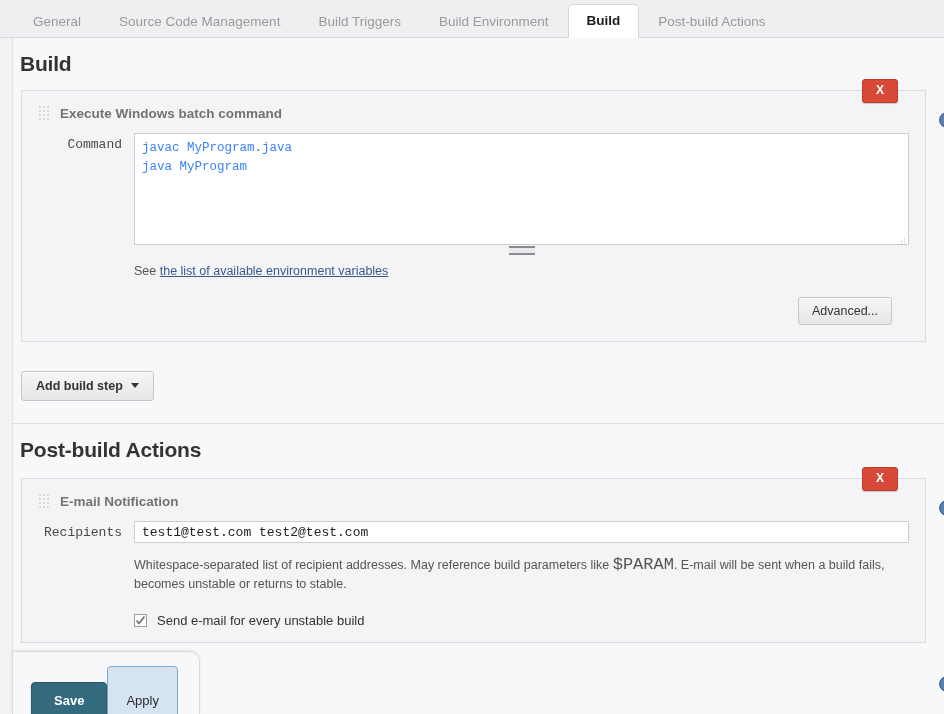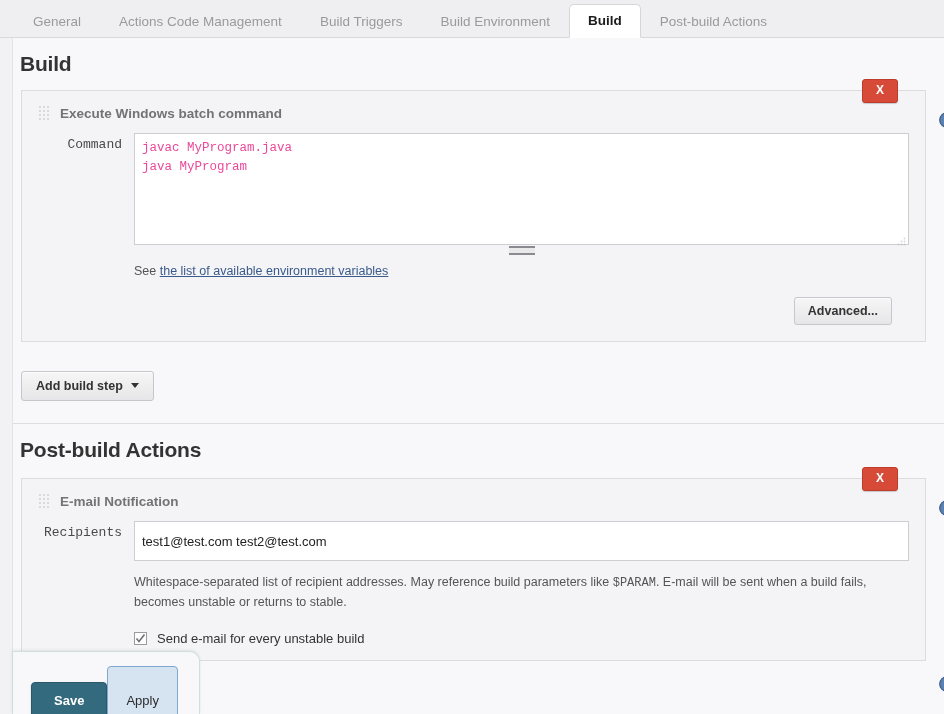--- a/index.html
+++ b/index.html
@@ -157,21 +157,21 @@
   }
   .row-field { flex: 1 1 auto; position: relative; }
 
   textarea.cmd {
     width: 100%;
     height: 112px;
     box-sizing: border-box;
     font-family: "Liberation Mono", "DejaVu Sans Mono", monospace;
     font-size: 12.5px;
     line-height: 19px;
-    color: #ec4899;
+    color: #3b82f6;
     padding: 5px 7px;
     border: 1px solid #cdcdd2;
     background: #fff;
     resize: none;
     outline: none;
     overflow: hidden;
   }
   
   .ta-wrap { position: relative; }
   .ta-grip {
@@ -198,21 +198,21 @@
   }
 
   .help-text {
     font-size: 12.5px;
     color: #555;
     line-height: 19px;
     padding: 14px 0 0 0;
   }
   .help-text code {
     font-family: "Liberation Mono", "DejaVu Sans Mono", monospace;
-    font-size: 12px;
+    font-size: 17px;
   }
   a.link {
     color: #3a5a8c;
     text-decoration: underline;
     cursor: pointer;
   }
 
   
   .btn {
     display: inline-block;
@@ -247,25 +247,25 @@
     position: relative;
     top: -1px;
   }
 
   input.text {
     width: 100%;
     box-sizing: border-box;
     border: 1px solid #cdcdd2;
     background: #fff;
     padding: 5px 7px;
-    font-family: Liberation Sans, sans-serif;
+    font-family: Liberation Mono, monospace;
     font-size: 13px;
     color: #222;
     outline: none;
-    height: 40px;
+    height: 22px;
   }
 
   
   .cb-row {
     display: flex;
     align-items: center;
     padding: 7px 0 0 0;
   }
   .cb {
     width: 13px;
@@ -332,21 +332,21 @@
     z-index: 15;
   }
 </style>
 </head>
 <body>
 
 <div id="page">
 
   <div class="tabbar">
     <div class="tab">General</div>
-    <div class="tab">Actions Code Management</div>
+    <div class="tab">Source Code Management</div>
     <div class="tab">Build Triggers</div>
     <div class="tab">Build Environment</div>
     <div class="tab active">Build</div>
     <div class="tab">Post-build Actions</div>
   </div>
 
   <div class="left-gutter"></div>
 
   <h2 class="section-title">Build</h2>
 
@@ -402,21 +402,21 @@
                 </g>
               </svg>
             </span>
             <span class="ta-handle"></span>
           </div>
 
           <div class="help-text">
             <span>See </span><a class="link">the list of available environment variables</a>
           </div>
 
-          <div style="position:relative; height:46px;font-weight:bold;">
+          <div style="position:relative; height:46px;">
             <span class="btn btn-advanced" style="top:16px;">Advanced...</span>
           </div>
         </div>
       </div>
 
     </div>
   </div>
 
   <div style="padding:13px 0 0 21px;">
     <span class="btn btn-add"><span>Add build step</span><span class="caret"></span></span>

